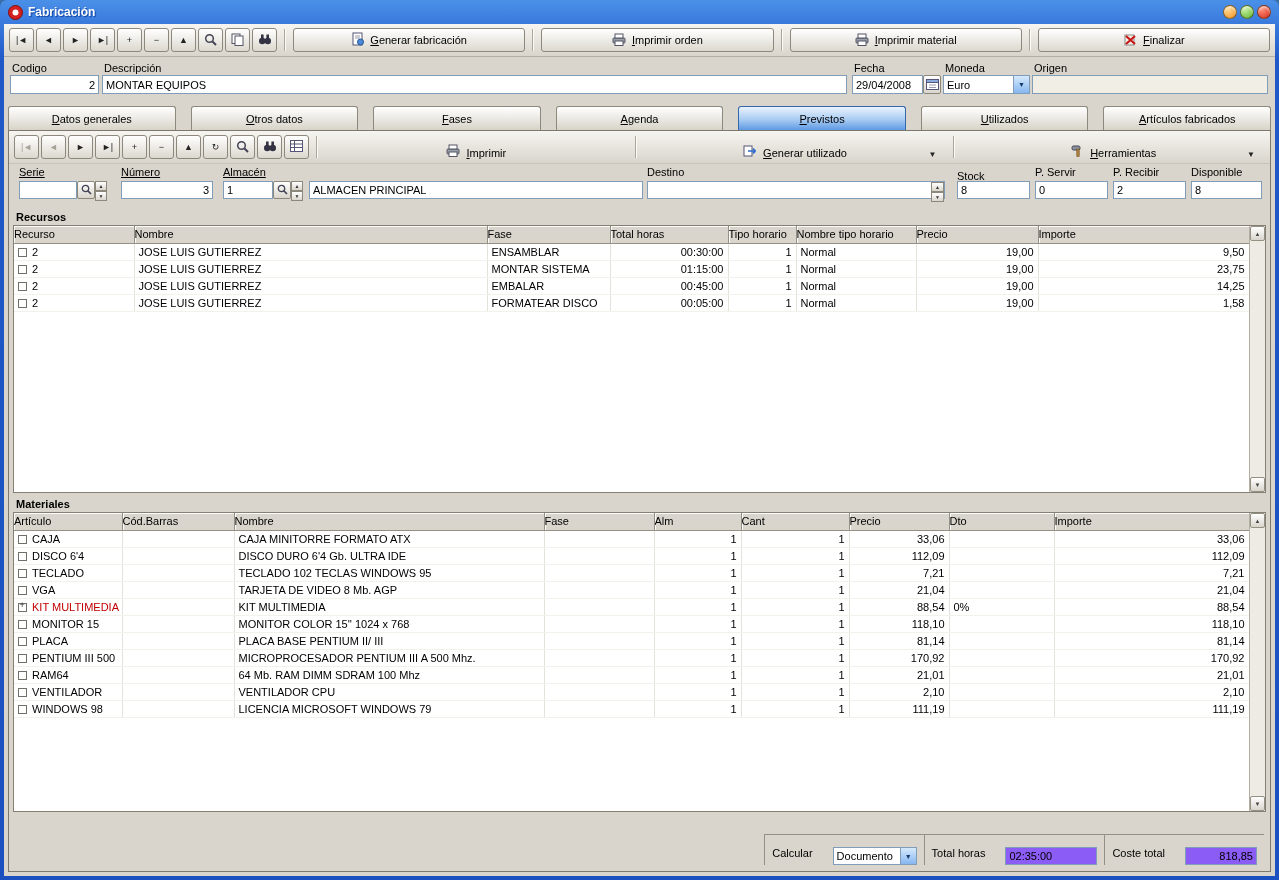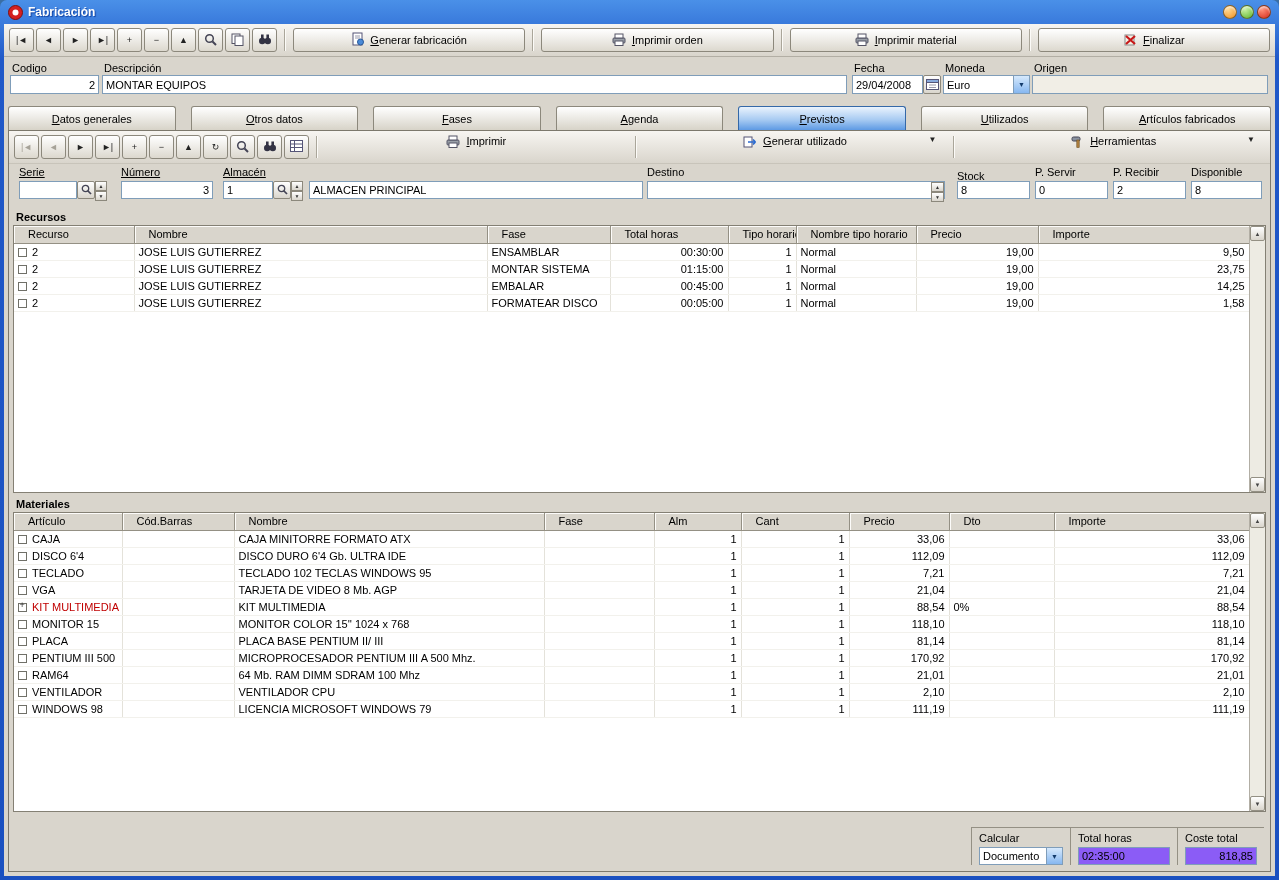--- a/index.html
+++ b/index.html
@@ -35,33 +35,33 @@
 .tabs{display:flex;gap:15px;padding:3px 4px 0;height:27px;flex:none}
 .tab{flex:1;border:1px solid #8c887c;border-bottom:none;border-radius:3px 3px 0 0;background:linear-gradient(#ffffff,#d7d3c8);display:flex;align-items:center;justify-content:center;cursor:default}
 .tab .lbl{display:block}
 .tab .lbl::first-letter{text-decoration:underline}
 .tab.active{background:linear-gradient(#eaf3fd 0%,#a8cbf2 55%,#5e9ae4 100%);border-color:#3468a8}
 .panel{flex:1;margin:0 4px 4px;border:1px solid #7c786c;background:#d9d5cc;display:flex;flex-direction:column;overflow:hidden}
 .filter-band{position:relative;height:42px;flex:none}
 .section-title{font-weight:bold;padding:5px 7px 2px;flex:none}
 .grid-wrap{position:relative;margin:0 4px;border:1px solid #848074;background:#fff;flex:none;overflow:hidden}
 table.grid{border-collapse:collapse;table-layout:fixed;width:1235px}
-.grid th{height:17px;font-weight:normal;text-align:left;padding:0 14px;background:#d9d5cc;border-right:1px solid #949084;border-bottom:1px solid #949084;box-shadow:inset 1px 1px 0 #fdfcfa;overflow:hidden;white-space:nowrap;cursor:default}
+.grid th{height:17px;font-weight:normal;text-align:left;padding:0 0;background:#d9d5cc;border-right:1px solid #949084;border-bottom:1px solid #949084;box-shadow:inset 1px 1px 0 #fdfcfa;overflow:hidden;white-space:nowrap;cursor:default}
 .grid td{height:17px;padding:0 4px;border-right:1px solid #e4e2da;border-bottom:1px solid #f2f1ec;overflow:hidden;white-space:nowrap}
 .c-first.red{color:#c00000}
 .chk{display:inline-block;width:9px;height:9px;border:1px solid #707068;background:#fff;margin-right:5px;position:relative;top:1px}
 .chk.expand::after{content:"+";position:absolute;left:0.5px;top:-3.5px;font-size:9px;color:#333}
 .vscroll{position:absolute;top:0;right:0;bottom:0;width:16px;background:#edebe3;border-left:1px solid #b2aea4}
 .sbtn{position:absolute;left:0;right:0;height:15px;border:1px solid #949084;border-radius:2px;background:linear-gradient(#fff,#d9d5cc);font-size:6px;color:#444;display:flex;align-items:center;justify-content:center}
 .sbtn.up{top:0}.sbtn.down{bottom:0}
 .footer{margin-top:auto;display:flex;justify-content:flex-end;padding:0 6px 6px;flex:none}
-.fgroup{border-top:1px solid #949084;border-left:1px solid #949084;padding:4px 7px 0;display:flex;flex-direction:column;gap:3px}
+.fgroup{border-top:1px solid #949084;border-left:1px solid #949084;padding:12px 7px 0;display:flex;flex-direction:row;gap:20px}
 .ffld{height:18px;border:1px solid #7f9db9;background:#8b5cf6;font:inherit;padding:0 3px;outline:none}
 .combo{position:relative;height:18px;min-width:84px;border:1px solid #7f9db9;background:#fff;display:flex;align-items:center;padding:0 18px 0 3px}
-.tseg{flex:1;display:flex;align-items:flex-start;justify-content:center;gap:6px;position:relative;height:24px;cursor:default}
+.tseg{flex:1;display:flex;align-items:flex-end;justify-content:center;gap:6px;position:relative;height:24px;cursor:default}
 .tseg .lbl{display:block}
 .tseg .lbl::first-letter{text-decoration:underline}
 .tseg .dd{position:absolute;right:10px;font-size:8px;color:#222}
 .appico{display:flex;align-items:center}
 </style>
 </head>
 <body>
 
 <div class="window">
   <div class="titlebar">

